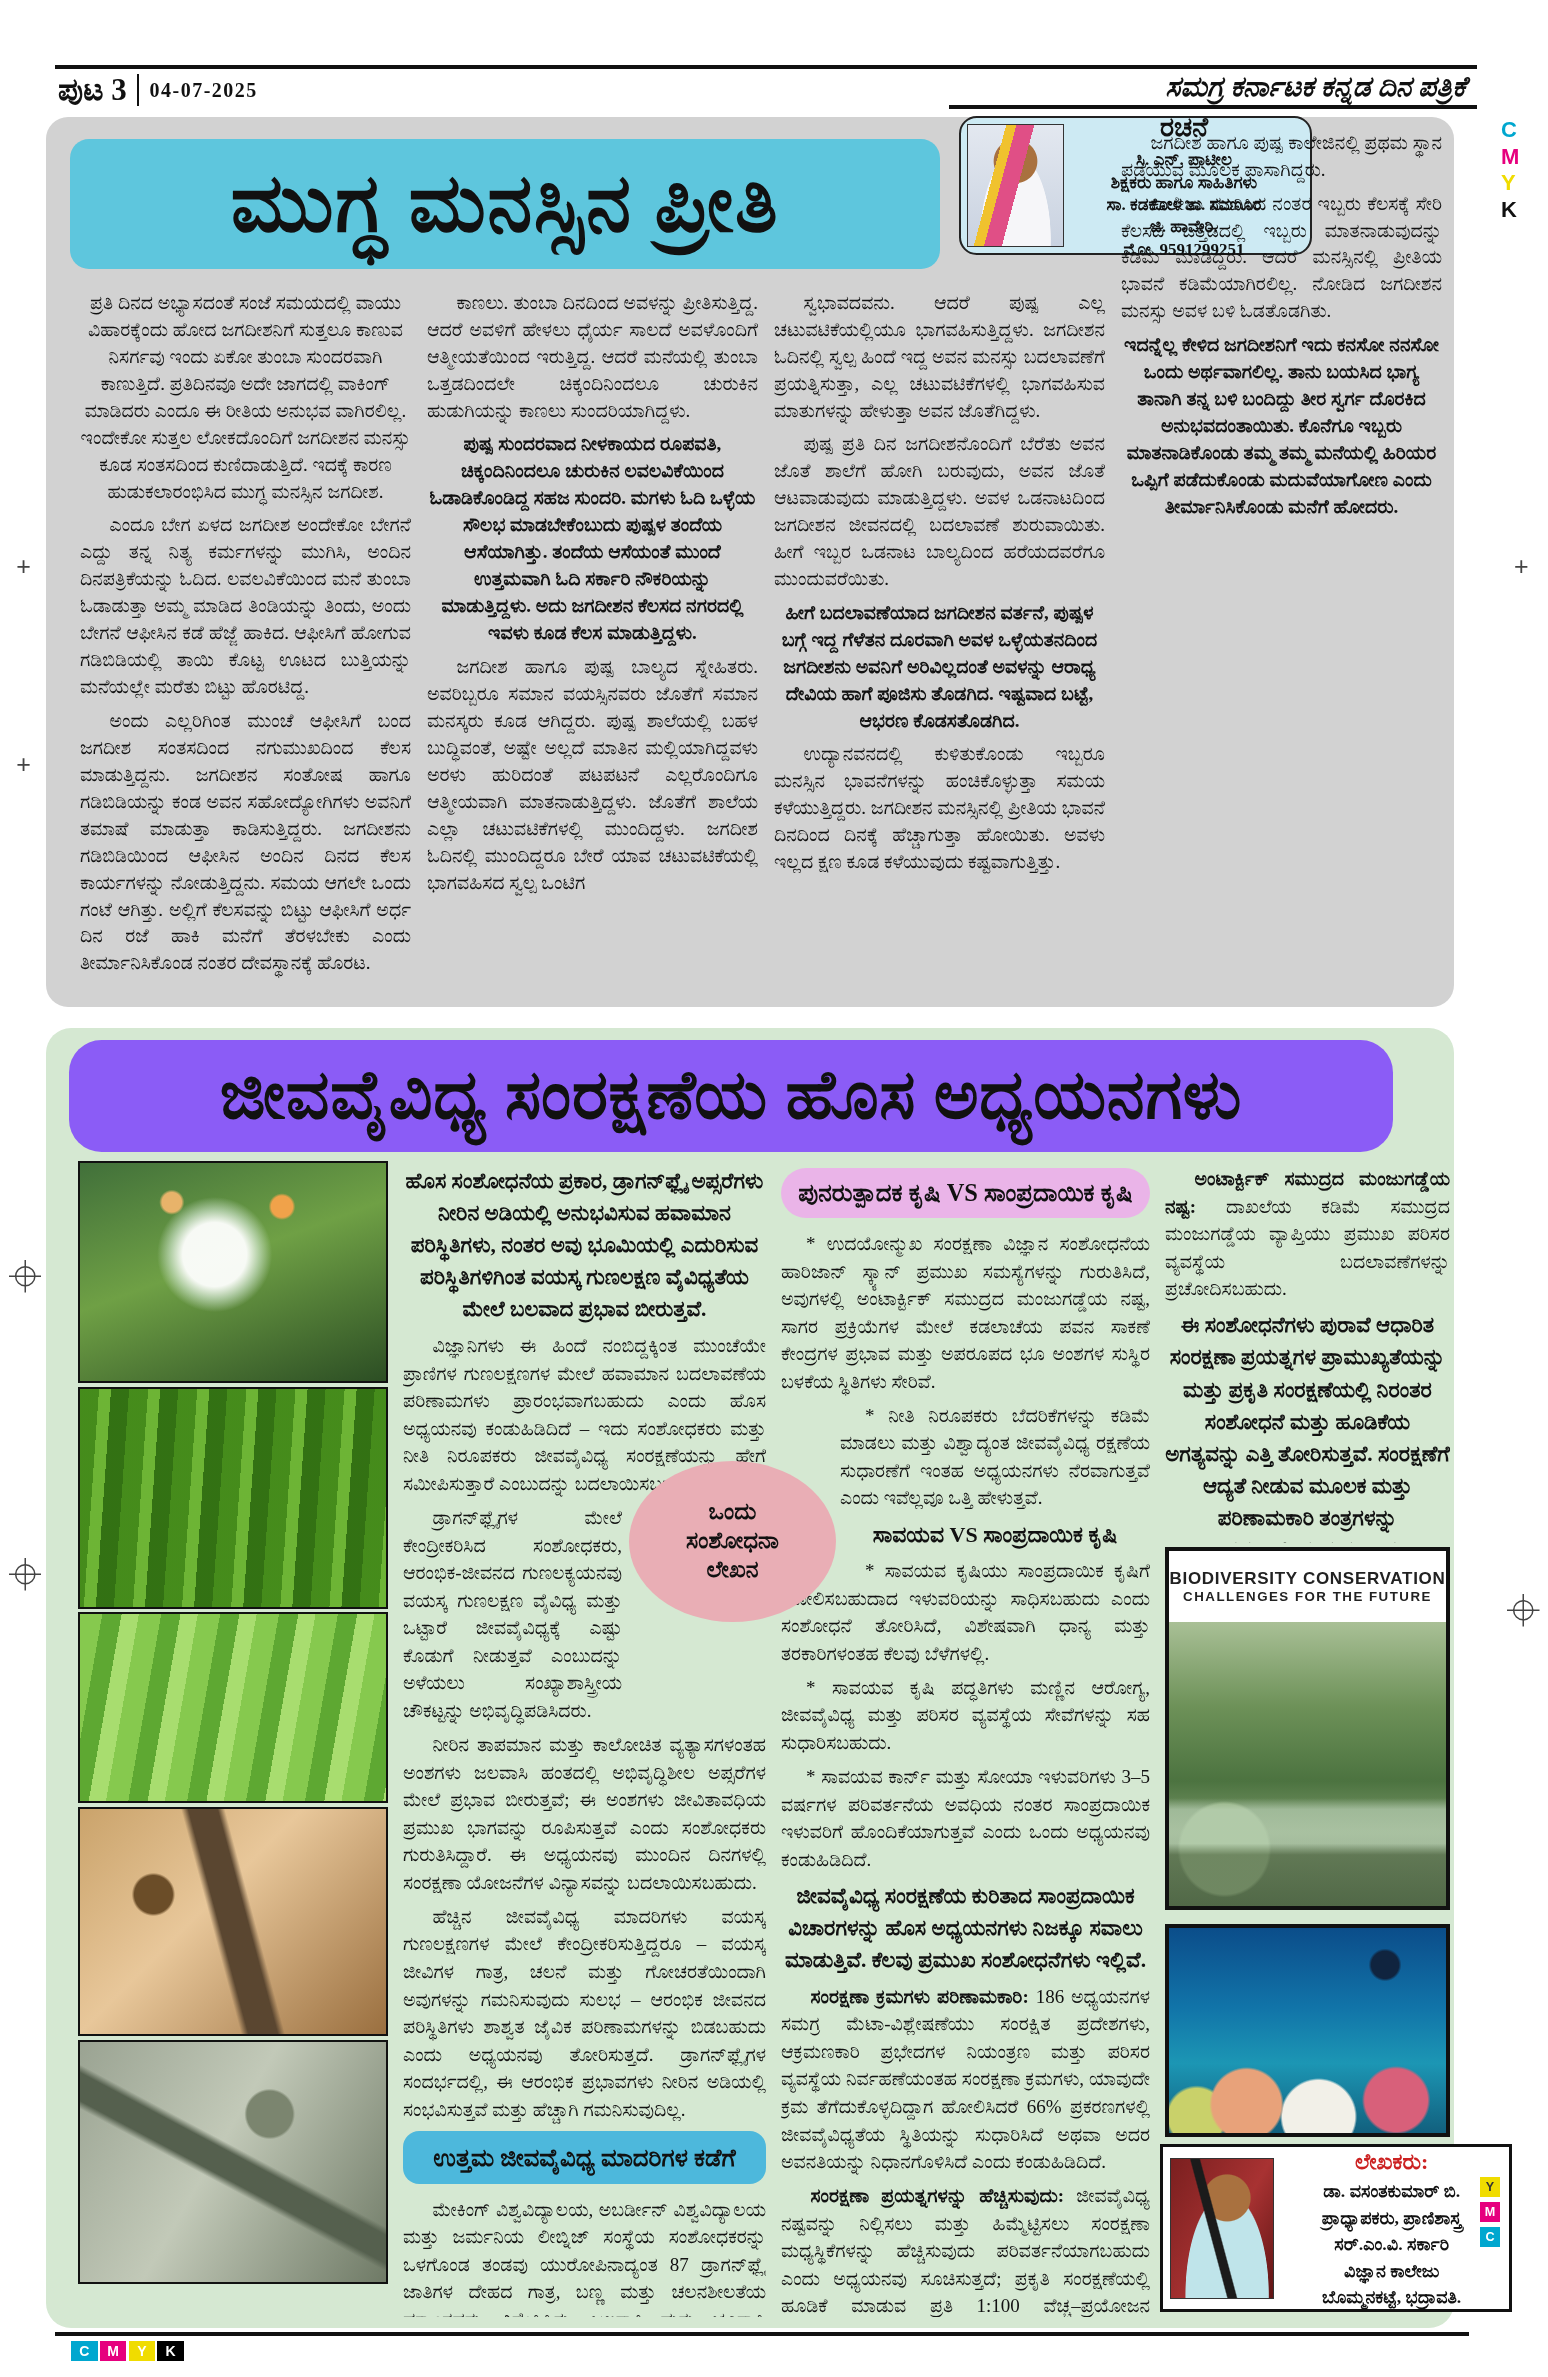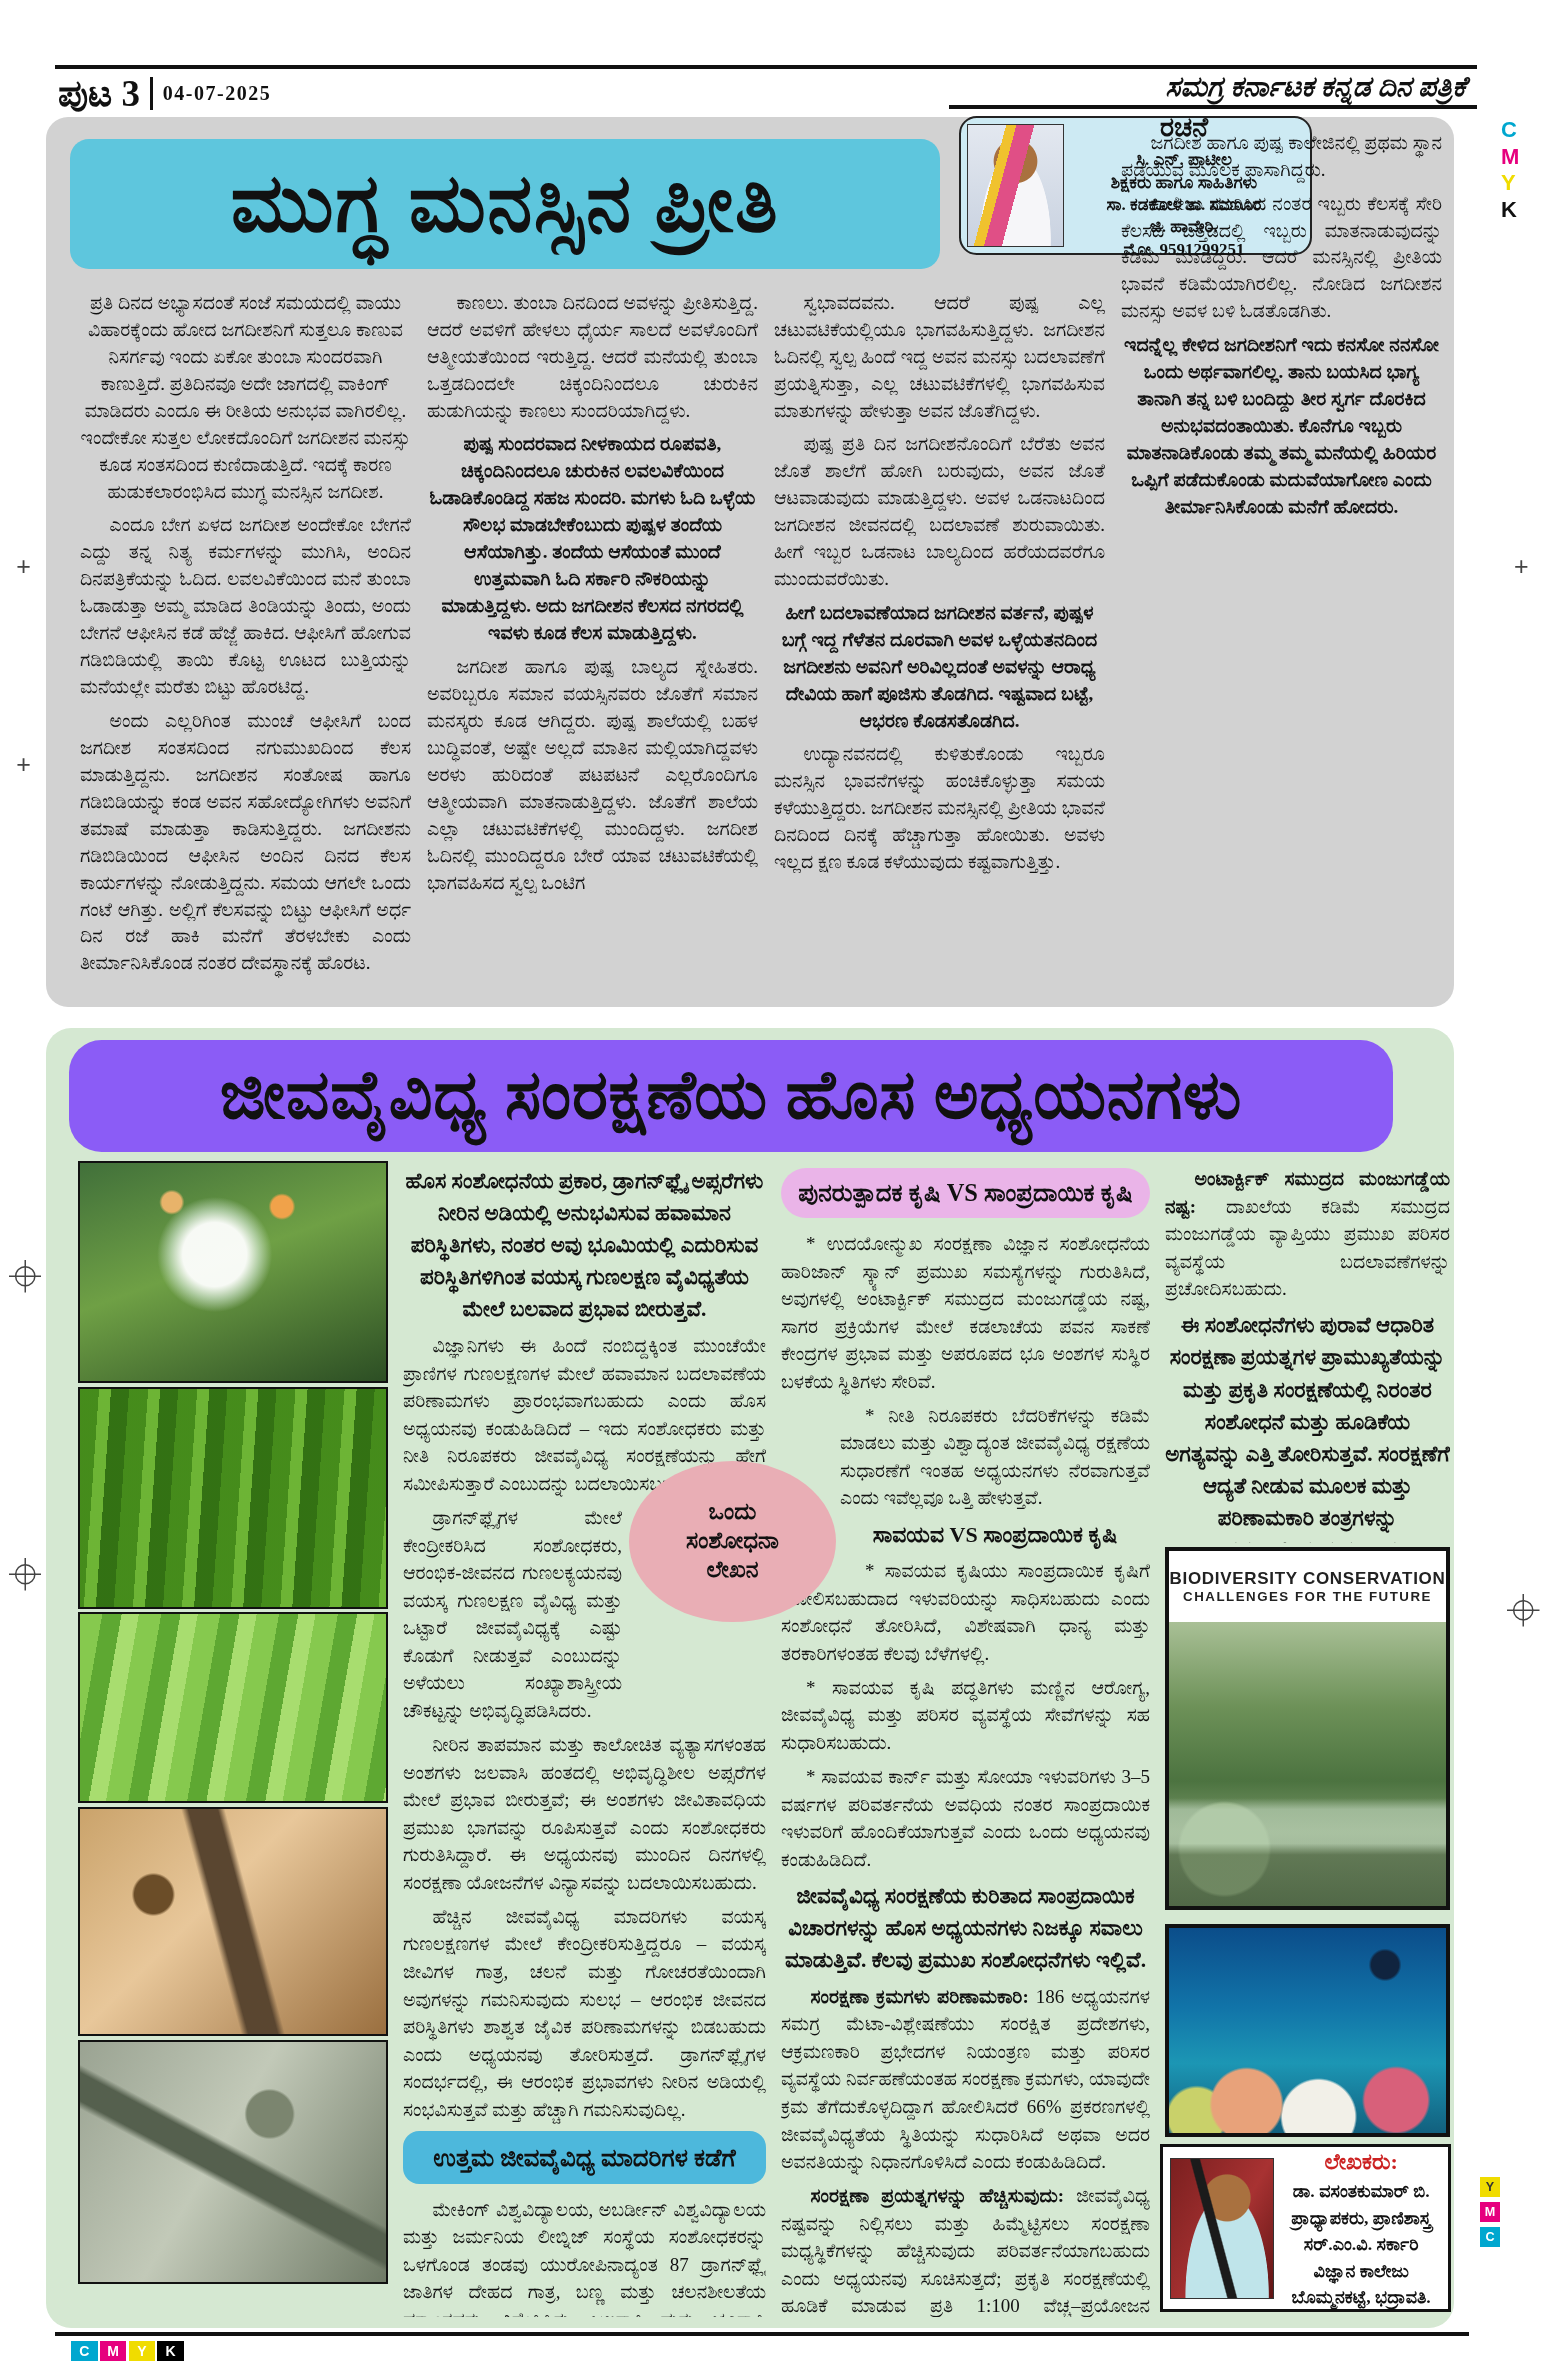--- a/index.html
+++ b/index.html
@@ -2,21 +2,21 @@
 <html style="font-size:11.8px"><head>
 <meta charset="utf-8">
 <style>
   html,body{margin:0;padding:0;background:#ffffff;}
   #page{position:relative;width:1549px;height:2377px;background:#ffffff;overflow:hidden;
         font-family:"Liberation Serif","DejaVu Serif",serif;color:#111;}
   .abs{position:absolute;}
   
   .rule{background:#111;}
   #hdr-left{left:58px;top:72px;display:flex;align-items:center;gap:10.3px;}
-  #page-label{font-size:37px;font-weight:bold;}
+  #page-label{font-size:31px;font-weight:bold;}
   #hdr-sep{width:2.2px;height:32.5px;background:#111;}
   #hdr-date{font-size:20px;font-weight:bold;letter-spacing:1.5px;}
   #paper-name{right:83px;top:71px;font-size:28px;font-weight:bold;font-style:italic;}
   
   .cmyk-col{display:flex;flex-direction:column;gap:1.5px;font-family:"Liberation Sans",sans-serif;
             font-weight:bold;font-size:22px;line-height:25px;}
   .swatch-row{display:flex;gap:2.2px;}
   .swatch{width:26.6px;height:20px;display:flex;align-items:center;justify-content:center;
           font-family:"Liberation Sans",sans-serif;font-weight:bold;font-size:14px;color:#fff;}
   .chip-col{display:flex;flex-direction:column;gap:5.2px;}
@@ -96,21 +96,21 @@
       linear-gradient(transparent 62%, rgba(205,225,205,.55) 66% 78%, rgba(90,110,80,.6) 82%),
       radial-gradient(ellipse at 20% 80%, #8fae7c 0 14%, transparent 15%),
       linear-gradient(#a9c096,#6d9158 30%,#4c7340 56%,#7d9a6b 74%,#44603a);}
   #coral{left:1165px;top:1924px;width:285px;height:213px;border:4.4px solid #111;box-sizing:border-box;background:
       radial-gradient(circle at 78% 18%, #10243f 0 5%, transparent 6%),
       radial-gradient(circle at 28% 86%, #e8a27a 0 13%, transparent 14%),
       radial-gradient(circle at 54% 92%, #f2f0e8 0 15%, transparent 16%),
       radial-gradient(circle at 82% 84%, #d8607a 0 11%, transparent 12%),
       radial-gradient(circle at 10% 92%, #c9d16a 0 9%, transparent 10%),
       linear-gradient(#0b4d8a,#1173a8 38%,#1c96b4 66%,#12607e);}
-  #author2-box{left:1160px;top:2144px;width:291px;height:168px;background:#fff;border:3px solid #111;
+  #author2-box{left:1160px;top:2144px;width:352px;height:168px;background:#fff;border:3px solid #111;
                box-sizing:border-box;display:flex;align-items:center;gap:7.4px;padding:7.4px;}
   #author2-photo{width:102px;height:139px;border:1.5px solid #333;flex:0 0 auto;background:
       linear-gradient(75deg, transparent 40%, #1b1b1b 41% 47%, transparent 48%),
       radial-gradient(circle at 55% 28%, #a9713f 0 20%, transparent 21%),
       radial-gradient(ellipse at 55% 98%, #bfe4ea 0 52%, transparent 53%),
       linear-gradient(120deg,#7a1f1f,#a83232 55%,#5f1414);}
   #author2-text{flex:1;text-align:center;line-height:1.5;}
   #author2-label{color:#cc2222;font-size:22px;font-weight:800;}
   .author2-line{font-size:17.7px;font-weight:bold;}
 </style>

